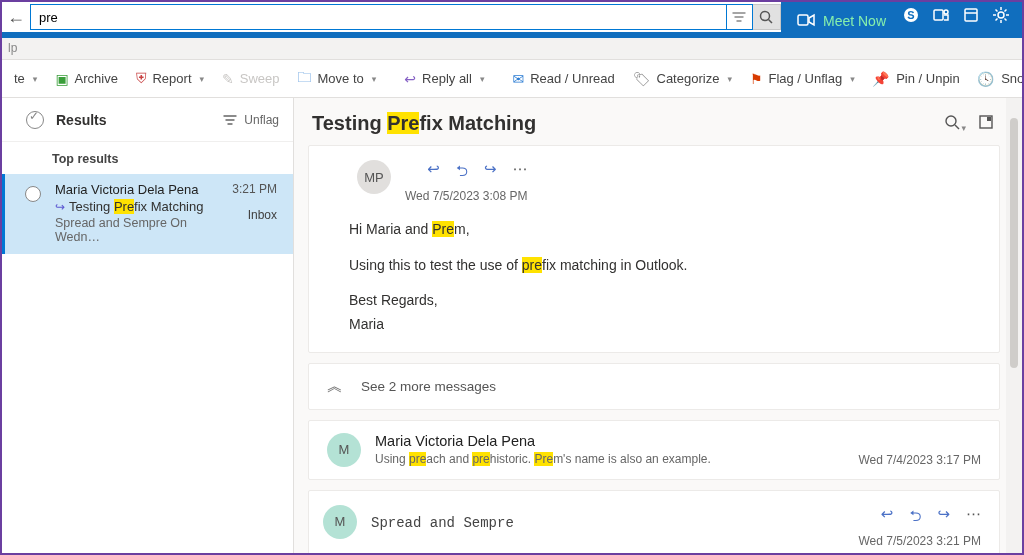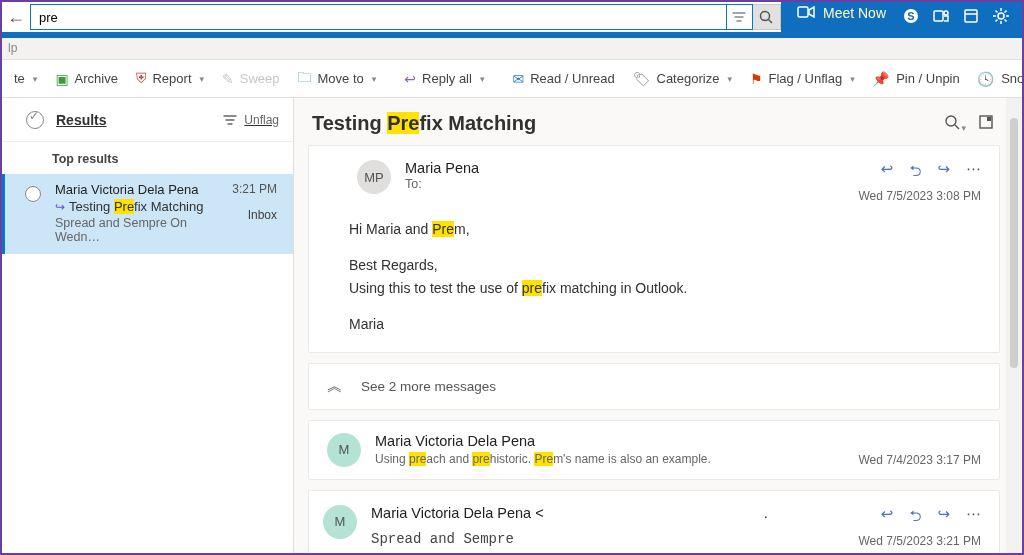--- a/index.html
+++ b/index.html
@@ -6,40 +6,40 @@
   body { width: 1024px; height: 555px; overflow: hidden; border: 2px solid #6b3fa0; background: #fff; font-size: 13px; color: #323130; }
   .hl { background: #ffe200; }
 
   
   .topbar { height: 30px; display: flex; align-items: center; background: #fff; }
   .search-wrap { flex: 1; display: flex; align-items: center; height: 30px; }
   .back-ico { width: 28px; text-align: center; color: #555; font-size: 18px; line-height: 28px; }
   .search-input { flex: 1; height: 26px; border: 1px solid #0078d4; background: #fff; padding: 0 8px; font-size: 13px; outline: none; }
   .search-opt { width: 26px; height: 26px; border: 1px solid #0078d4; border-left: none; display: flex; align-items: center; justify-content: center; color: #888; font-size: 13px;}
   .search-btn { width: 28px; height: 26px; background: #e1e1e1; border: 1px solid #c6c6c6; border-left:none; display:flex; align-items:center; justify-content:center; color:#555; }
-  .bluebar { display: flex; align-items: flex-end; height: 30px; background: #106ebe; color: #fef9c3; padding: 4px 6px; }
+  .bluebar { display: flex; align-items: flex-start; height: 30px; background: #106ebe; color: #86efac; padding: 4px 6px; }
   .bb-btn { display: flex; align-items: center; gap: 8px; height: 30px; padding: 0 10px; font-size: 14px; }
   .bb-ico { width: 30px; text-align: center; font-size: 15px; }
 
   
   .ribbon-strip { height: 6px; background: #106ebe; }
   .sub-strip { height: 22px; background: #f3f2f1; border-bottom: 1px solid #e1dfdd; font-size: 12px; color: #888; padding: 3px 6px; }
 
   
   .toolbar { height: 38px; display: flex; align-items: center; gap: 2px; padding: 0 4px; border-bottom: 1px solid #e1dfdd; background: #fff; }
   .tbtn { display: flex; align-items: center; gap: 6px; height: 32px; padding: 0 8px; font-size: 13px; color: #444; border-radius: 3px; white-space: nowrap;}
   .tbtn .ico { font-size: 14px; display:inline-block; }
   .tbtn .dd { font-size: 9px; color:#888; margin-left:2px; }
   .sweep { color: #c8c6c4; }
   .tsep { width: 1px; height: 24px; background: #e1dfdd; margin: 0 4px; }
 
   
   .main { display: flex; height: 457px; background: #faf9f8; }
   .leftpane { width: 292px; background: #fff; border-right: 1px solid #e1dfdd; display:flex; flex-direction:column; }
-  .lp-head { height: 44px; display:flex; align-items:center; padding:0 14px 0 24px; border-bottom:1px solid #f0efee;text-decoration:underline; }
+  .lp-head { height: 44px; display:flex; align-items:center; padding:0 14px 0 24px; border-bottom:1px solid #f0efee; }
   .lp-check-ico { width:18px; height:18px; border:1.5px solid #888; border-radius:50%; margin-right:12px; position:relative;}
   .lp-check-ico::after { content:"✓"; position:absolute; top:-3px; left:2px; font-size:12px; color:#888;}
   .lp-title { font-weight:600; font-size:14px; flex:1; }
   .lp-filter { display:flex; align-items:center; gap:6px; color:#666; font-size:12px;}
   .lp-sub { padding:10px 20px 8px 50px; font-weight:600; font-size:12.5px; color:#444;}
   .msg-item { padding: 8px 16px 10px 20px; background:#cde6f7; border-left:3px solid #0078d4; display:flex;}
   .msg-radio { width:16px; height:16px; border:1.5px solid #888; border-radius:50%; margin-right:14px; margin-top:4px; background:#fff;}
   .msg-body { flex:1; }
   .msg-from { font-size:13px; color:#222; }
   .msg-subj { font-size:13px; color:#323130; margin-top:2px; display:flex; align-items:center; gap:4px;}
@@ -234,38 +234,34 @@
           <span><svg width="16" height="16" viewBox="0 0 16 16">
                 <rect x="2" y="2" width="12" height="12" fill="none" stroke="#555" stroke-width="1.4"></rect>
                 <rect x="9" y="3" width="4" height="4" fill="#555"></rect>
               </svg></span>
         </div>
       </div>
 
       <div class="card">
         <div class="card-row">
           <div class="avatar av1">MP</div>
-          <div class="card-main">
-            <div class="c-from">Maria Pena</div>
-            <div class="c-to">To:</div>
-          </div>
           <div class="c-meta">
             <div class="c-actions">
               <span>↩</span>
               <span>⮌</span>
               <span>↪</span>
               <span style="color:#555;">⋯</span>
             </div>
             <div>Wed 7/5/2023 3:08 PM</div>
           </div>
         </div>
         <div class="c-text">
           <p><span>Hi Maria and </span><span class="hl">Pre</span><span>m,</span></p>
+          <p><span>Using this to test the use of </span><span class="hl">pre</span><span>fix matching in Outlook.</span></p>
           <p style="margin-bottom:2px;">Best Regards,</p>
-          <p><span>Using this to test the use of </span><span class="hl">pre</span><span>fix matching in Outlook.</span></p>
           <p style="margin-bottom:0;">Maria</p>
         </div>
       </div>
 
       <div class="collapse-card">
         <span class="chev-up">︽</span>
         <span>See 2 more messages</span>
       </div>
 
       <div class="card" style="padding:12px 18px;">
@@ -280,21 +276,20 @@
           <div class="c-meta" style="align-self:flex-end;">
             <div>Wed 7/4/2023 3:17 PM</div>
           </div>
         </div>
       </div>
 
       <div class="card" style="padding-bottom:10px;">
         <div class="card-row">
           <div class="avatar av2">M</div>
           <div class="card-main">
-            <div class="c-from"><span>Maria Victoria Dela Pena &lt;</span><span style="display:inline-block;width:220px;"></span>.</div>
             <div class="mono">Spread and Sempre</div>
 
           </div>
           <div class="c-meta">
             <div class="c-actions">
               <span>↩</span>
               <span>⮌</span>
               <span>↪</span>
               <span style="color:#555;">⋯</span>
             </div>

